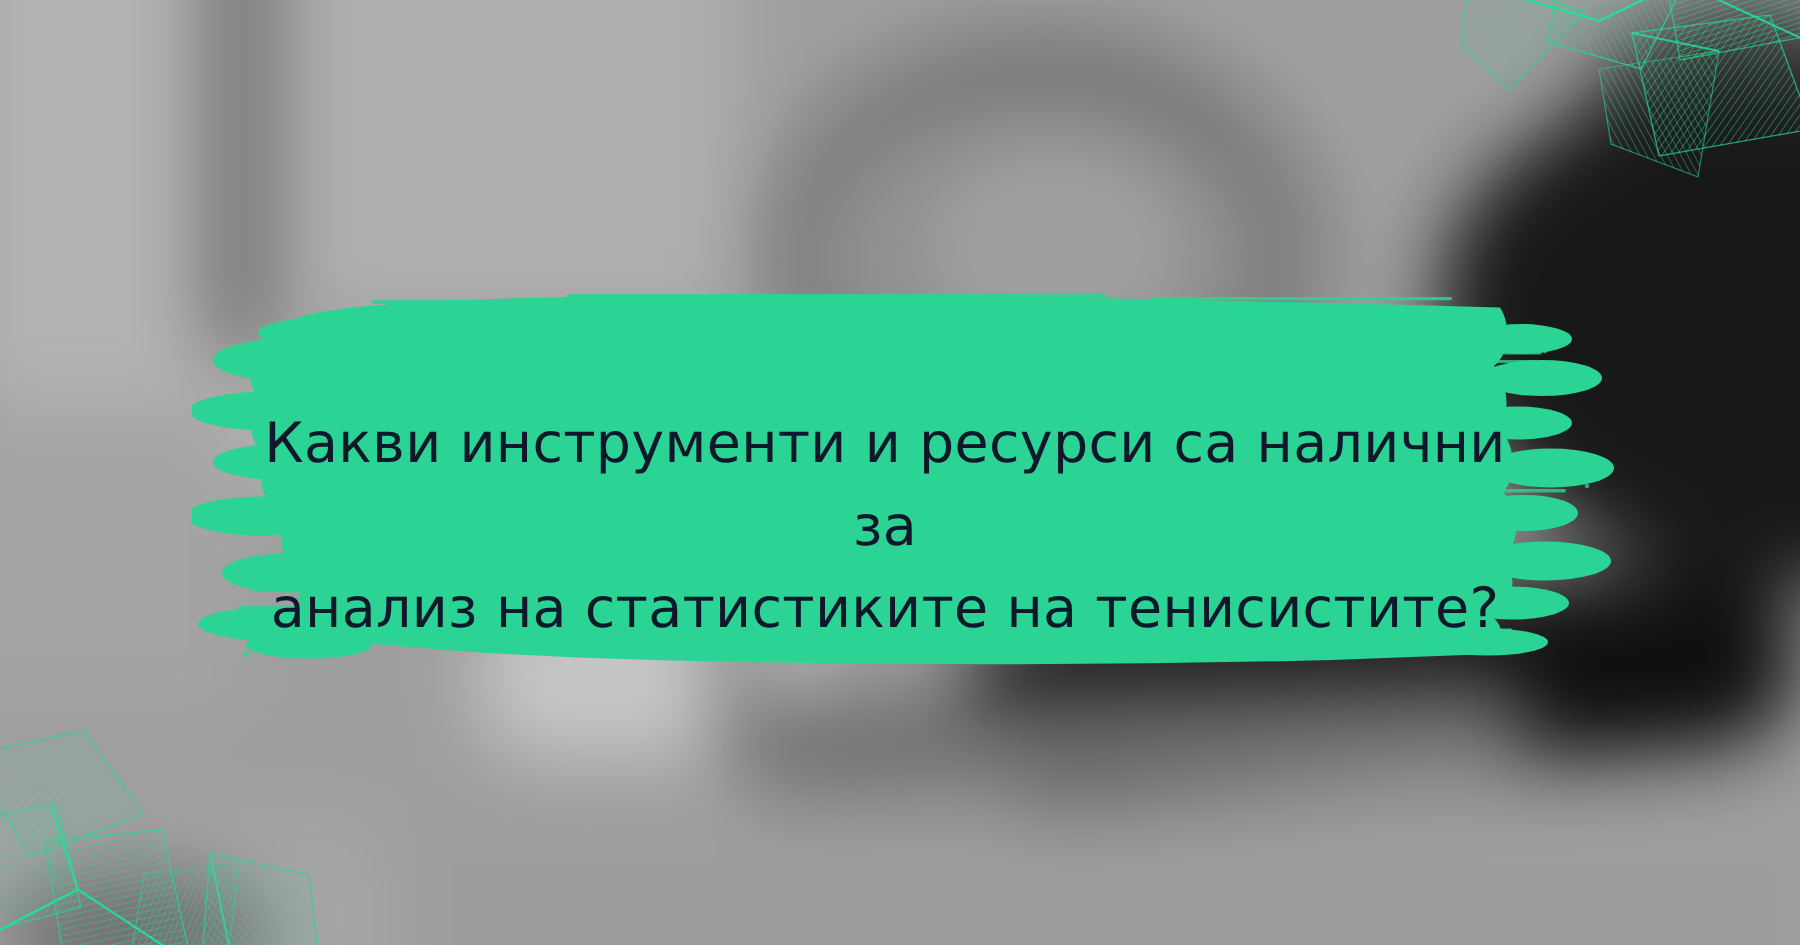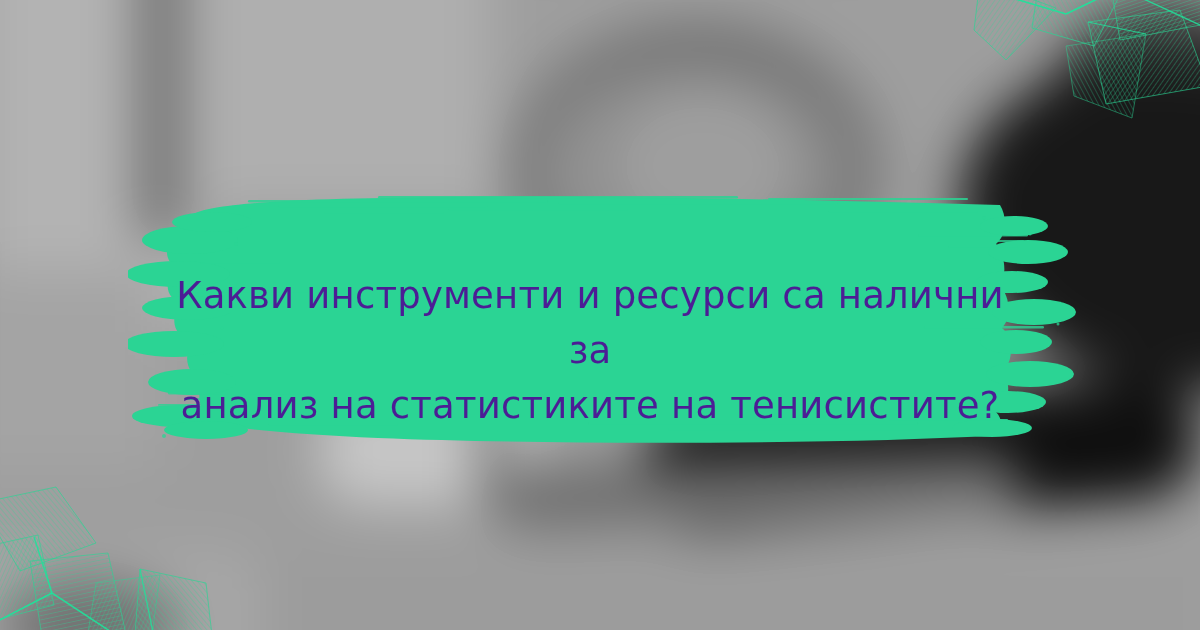--- a/index.html
+++ b/index.html
@@ -129,21 +129,21 @@
   }
   .brush-svg { display: block; width: 100%; height: 100%; }
 
   
   .headline {
     position: absolute;
     left: 150px;
     top: 268px;
     width: 880px;
     text-align: center;
-    color: #4c1d95;
+    color: #0f172a;
     font-size: 37px;
     line-height: 55px;
     font-weight: 400;
     letter-spacing: 0.2px;
     white-space: pre-line;
   }
 </style>
 </head>
 <body>
 

